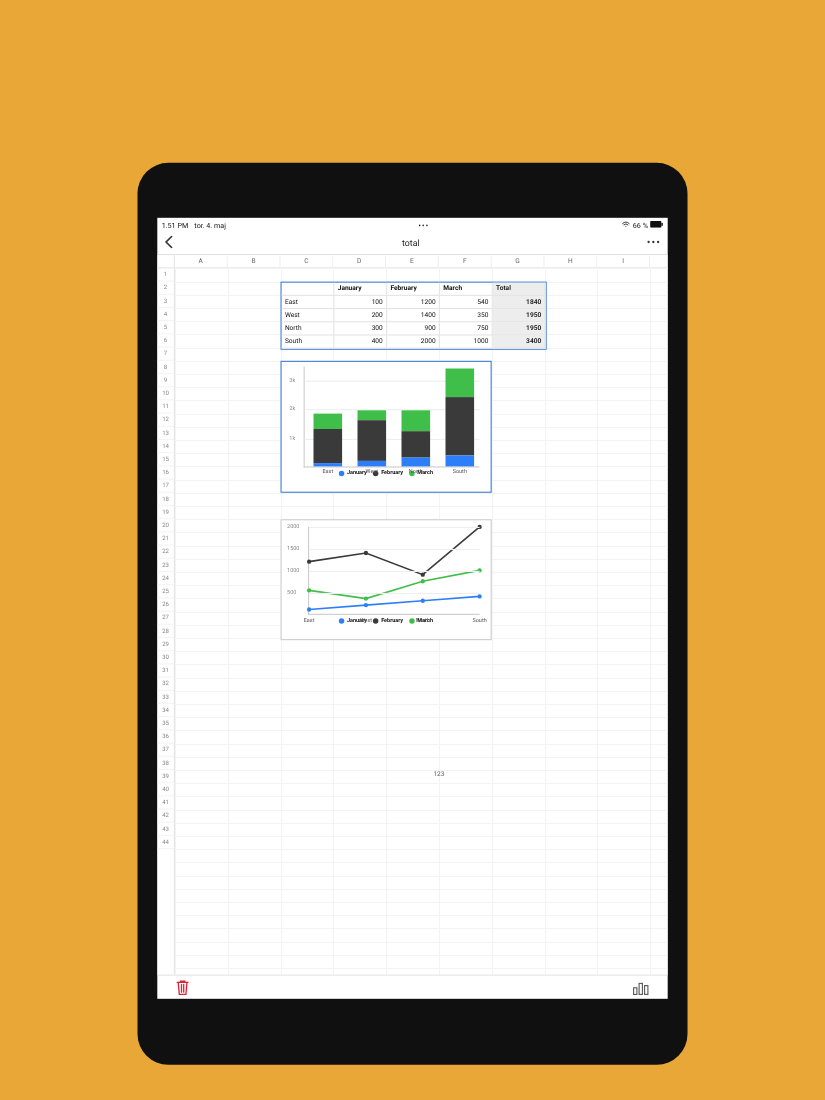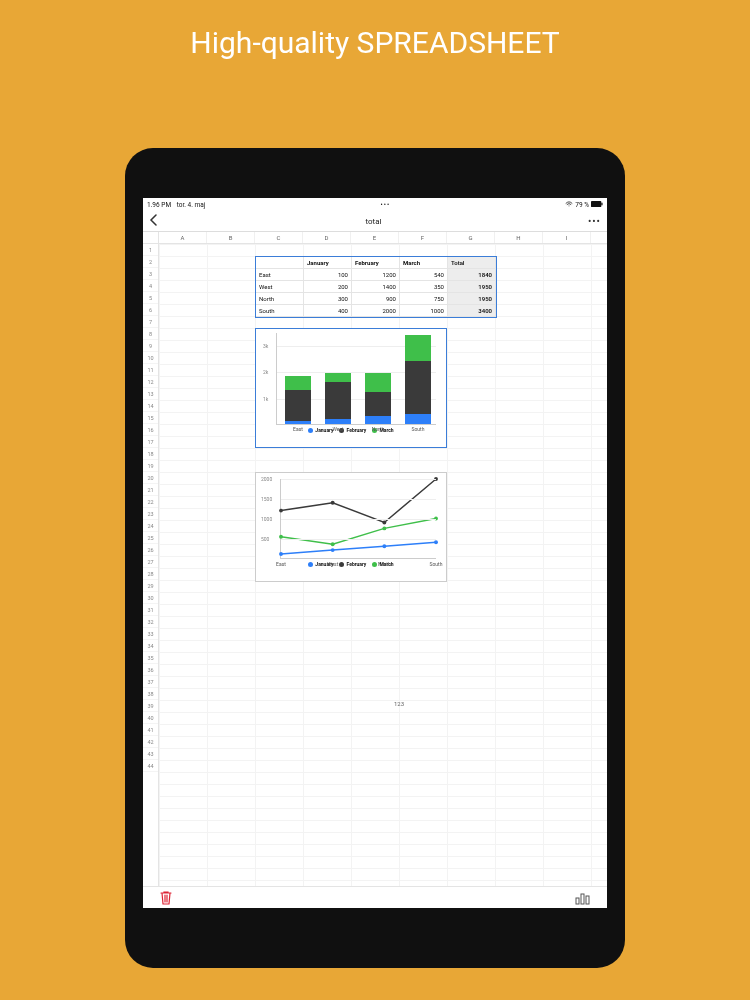--- a/index.html
+++ b/index.html
@@ -136,40 +136,40 @@
     align-items:center;
     justify-content:space-between;
     padding:0 16px;
   }
   .trash-icon svg, .chart-icon-btn svg { display:block; }
 </style>
 </head>
 <body>
 
 <div class="promo-title">
-  <span>High-quality SPREADSHEET</span><br>
+  <br>
 </div>
 
 <div class="tablet">
   <div class="screen">
 
     <div class="status-bar">
       <div class="status-left">
-        <span>1.96 PM</span>
+        <span>1.51 PM</span>
         <span>&nbsp;</span>
         <span>tor. 4. maj</span>
       </div>
       <div style="letter-spacing:1px;">•••</div>
       <div class="status-right">
         <span>
           <svg width="8" height="6" viewBox="0 0 10 8">
               <path d="M1 3 Q5 -1 9 3 M2.5 4.5 Q5 2 7.5 4.5 M5 6.5 L5 6.5" stroke="#111" stroke-width="1" fill="none" stroke-linecap="round"></path>
             </svg>
         </span>
-        <span>79 %</span>
+        <span>66 %</span>
         <span>
           <svg width="12" height="6" viewBox="0 0 14 7">
               <rect x="0" y="0" width="12" height="7" rx="1" fill="#111"></rect>
               <rect x="12" y="2" width="1.5" height="3" fill="#111"></rect>
             </svg>
         </span>
       </div>
     </div>
 
     <div class="app-header">

